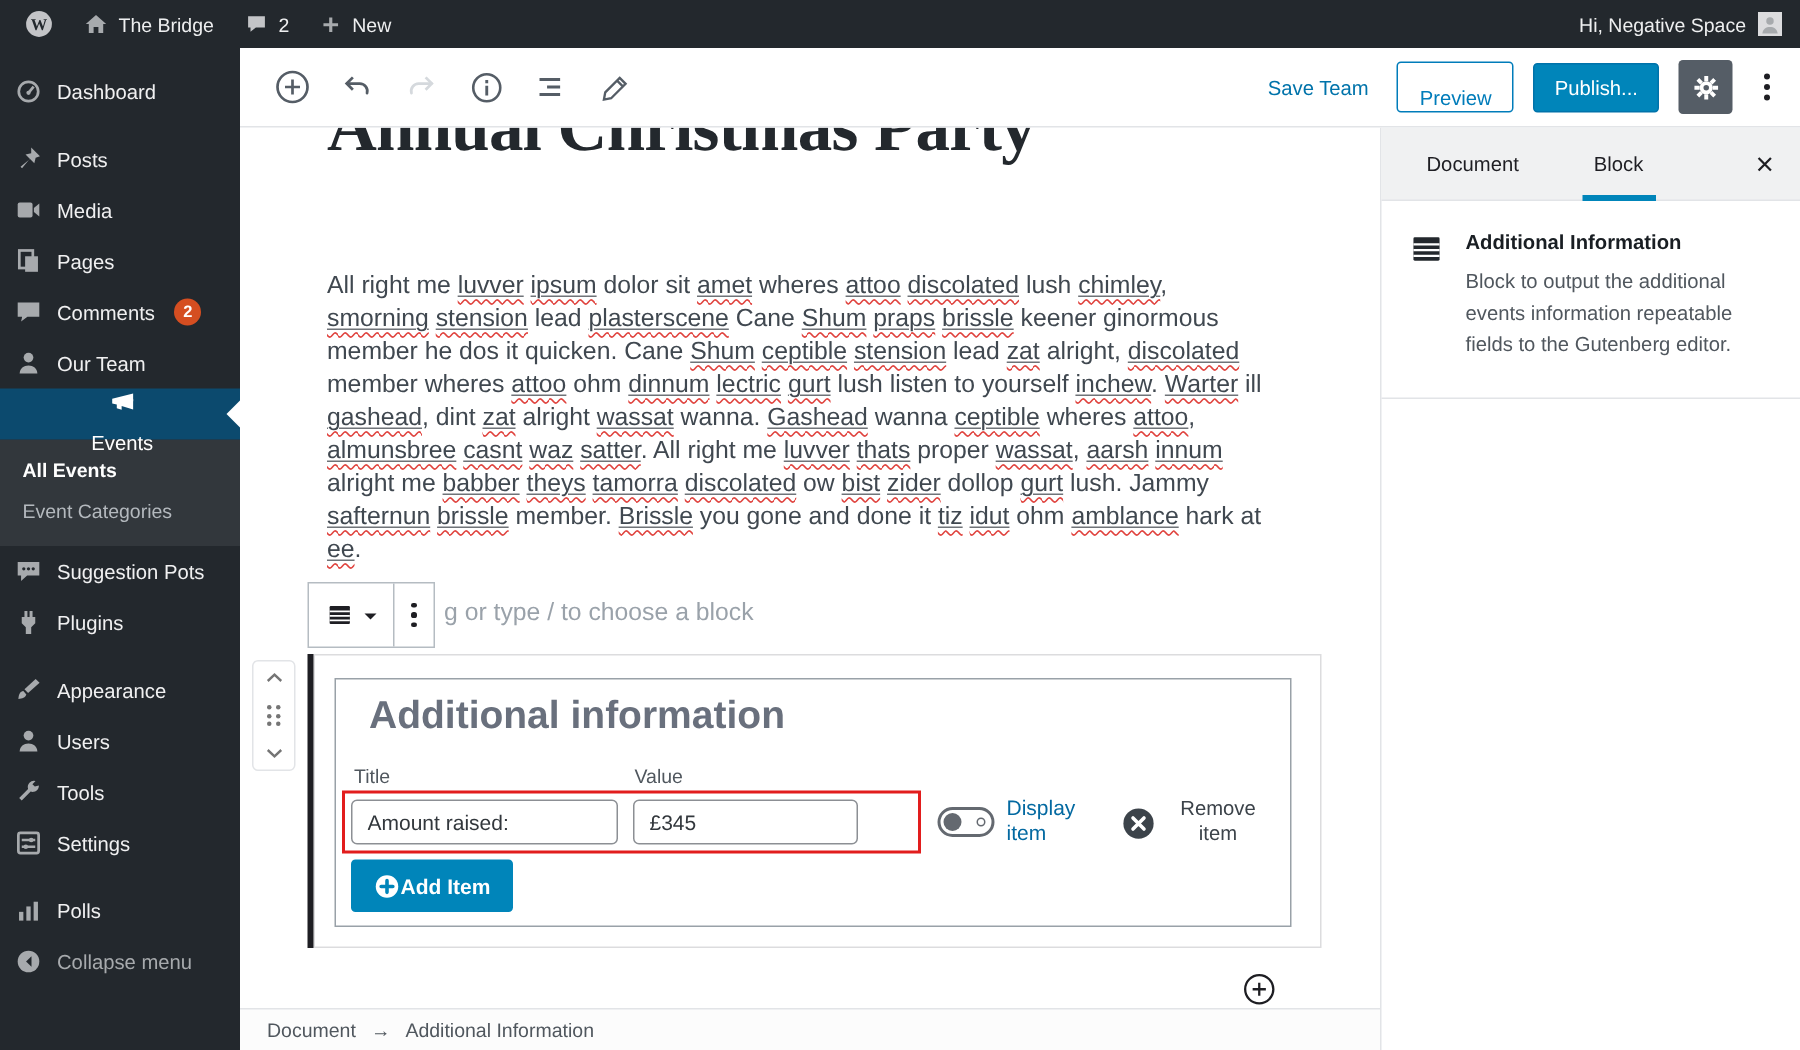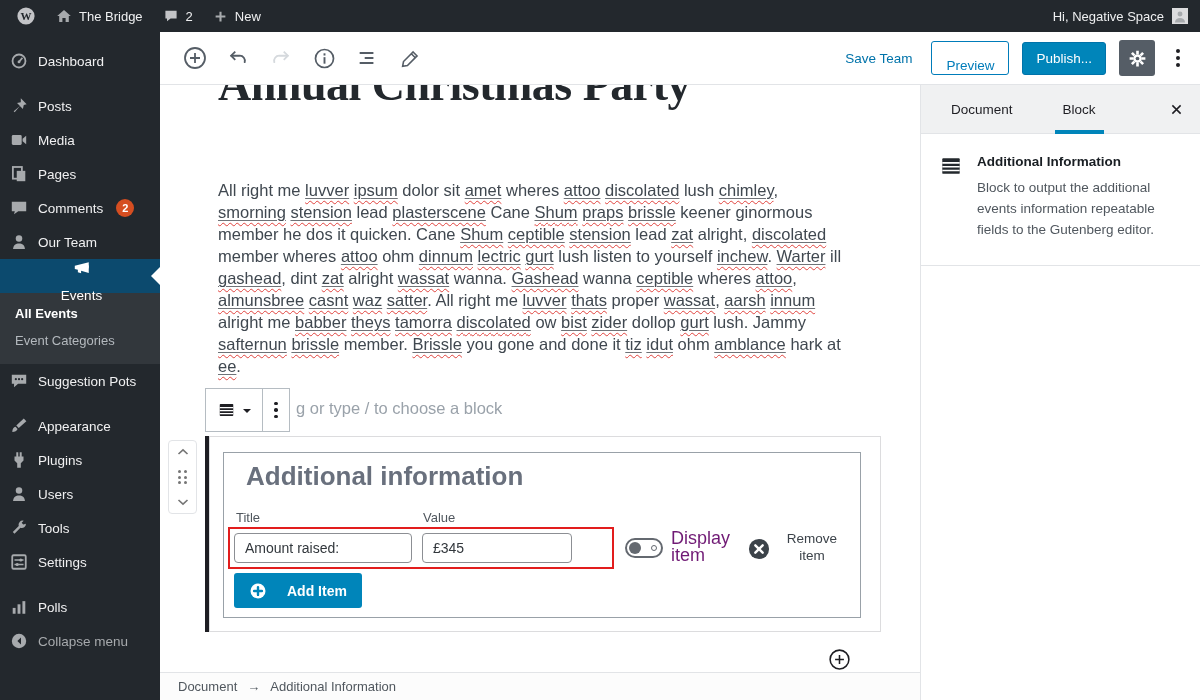--- a/index.html
+++ b/index.html
@@ -106,25 +106,25 @@
   .red-annotation{position:absolute;left:4px;top:74px;width:386px;height:42px;border:2px solid #e21d1d;
                   box-sizing:border-box;pointer-events:none;z-index:3;}
   .ib-input{position:absolute;top:80px;height:30px;border:1px solid #8c8f94;border-radius:4px;background:#fff;
             font-size:14px;color:#32373c;padding:0 10px;box-sizing:border-box;font-family:inherit;z-index:2;}
   .inp-title{left:10px;width:178px;} .inp-value{left:198px;width:150px;}
   .toggle{position:absolute;left:401px;top:85px;width:38px;height:20px;border:2px solid #646970;border-radius:11px;
           background:#fff;box-sizing:border-box;cursor:pointer;}
   .toggle .thumb{position:absolute;left:2px;top:2px;width:12px;height:12px;border-radius:50%;background:#646970;}
   .toggle .ring{position:absolute;right:4px;top:5px;width:6px;height:6px;border:1.5px solid #646970;
                 border-radius:50%;box-sizing:border-box;}
-  .tg-label{position:absolute;left:447px;top:77px;width:56px;font-size:18px;line-height:17px;color:#701a75;}
+  .tg-label{position:absolute;left:447px;top:77px;width:56px;font-size:14px;line-height:17px;color:#0369a1;}
   .remove-btn{position:absolute;left:524px;top:85px;width:22px;height:22px;background:none;border:none;padding:0;cursor:pointer;}
   .rm-label{position:absolute;left:556px;top:77px;width:64px;font-size:13.5px;line-height:17px;color:#3c434a;text-align:center;}
   .add-item{position:absolute;left:10px;top:120px;height:35px;background:#0085ba;border:none;border-radius:3px;
-            color:#fff;font-size:14px;font-weight:bold;display:flex;align-items:center;gap:20px;padding:0 15px;
+            color:#fff;font-size:14px;font-weight:bold;display:flex;align-items:center;gap:0;padding:0 15px;
             cursor:pointer;font-family:inherit;}
   .bottom-add{position:absolute;left:668px;top:562px;width:24px;height:24px;background:none;border:none;
               padding:0;color:#1e1e23;cursor:pointer;}
 
   
   #breadcrumb{position:absolute;left:160px;top:672px;width:760px;height:28px;border-top:1px solid #e2e4e7;
               background:#fcfcfc;display:flex;align-items:center;gap:10px;padding-left:18px;
               box-sizing:border-box;font-size:13px;color:#50575e;z-index:8;}
 </style>
 </head>
@@ -252,36 +252,36 @@
         <span class="sb-icon">
           <svg width="18" height="18" viewBox="0 0 20 20">
             <path d="M2 3h16v10h-9l-4.5 4v-4H2z" fill="currentColor"></path>
             <circle cx="6.5" cy="8" r="1.2" fill="#23282d"></circle>
             <circle cx="10" cy="8" r="1.2" fill="#23282d"></circle>
             <circle cx="13.5" cy="8" r="1.2" fill="#23282d"></circle>
           </svg>
         </span>
         <span class="sb-label">Suggestion Pots</span>
       </div>
+      <div class="sb-item">
+        <span class="sb-icon">
+          <svg width="18" height="18" viewBox="0 0 20 20" fill="currentColor">
+            <path d="M7 1.5v4.5H5v4.5l3 3v5h4v-5l3-3V6h-2V1.5h-2.2V6H9.2V1.5z"></path>
+          </svg>
+        </span>
+        <span class="sb-label">Plugins</span>
+      </div>
       <div class="sb-item gap">
         <span class="sb-icon">
           <svg width="18" height="18" viewBox="0 0 20 20" fill="currentColor">
             <path d="M15.3 1.8L18.2 4.7 9.7 12.2 7 9.5z"></path>
             <path d="M6.2 10.8c-2.3.2-3.4 2.1-3.7 5.8 2.9 0 5.2-.9 5.9-3.2z"></path>
           </svg>
         </span>
         <span class="sb-label">Appearance</span>
-      </div>
-      <div class="sb-item">
-        <span class="sb-icon">
-          <svg width="18" height="18" viewBox="0 0 20 20" fill="currentColor">
-            <path d="M7 1.5v4.5H5v4.5l3 3v5h4v-5l3-3V6h-2V1.5h-2.2V6H9.2V1.5z"></path>
-          </svg>
-        </span>
-        <span class="sb-label">Plugins</span>
       </div>
       <div class="sb-item">
         <span class="sb-icon">
           <svg width="18" height="18" viewBox="0 0 20 20" fill="currentColor">
             <circle cx="10" cy="6" r="3.6"></circle>
             <path d="M3.4 17.8c.3-4 3-6 6.6-6s6.3 2 6.6 6z"></path>
           </svg>
         </span>
         <span class="sb-label">Users</span>
       </div>

